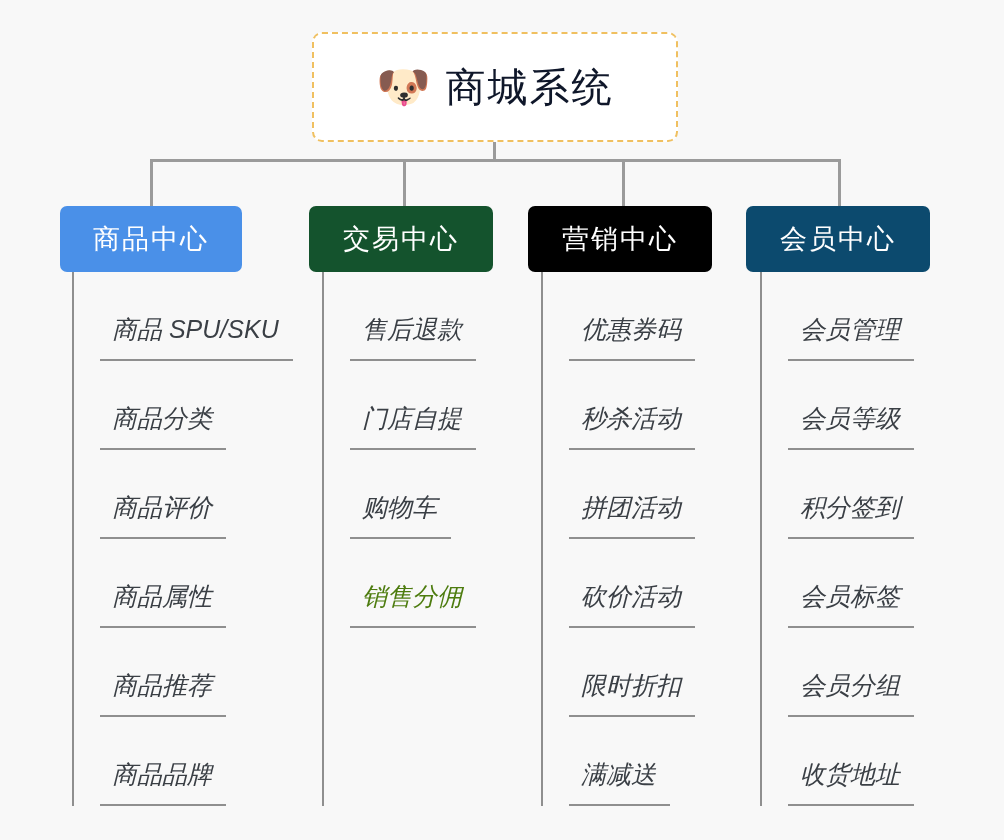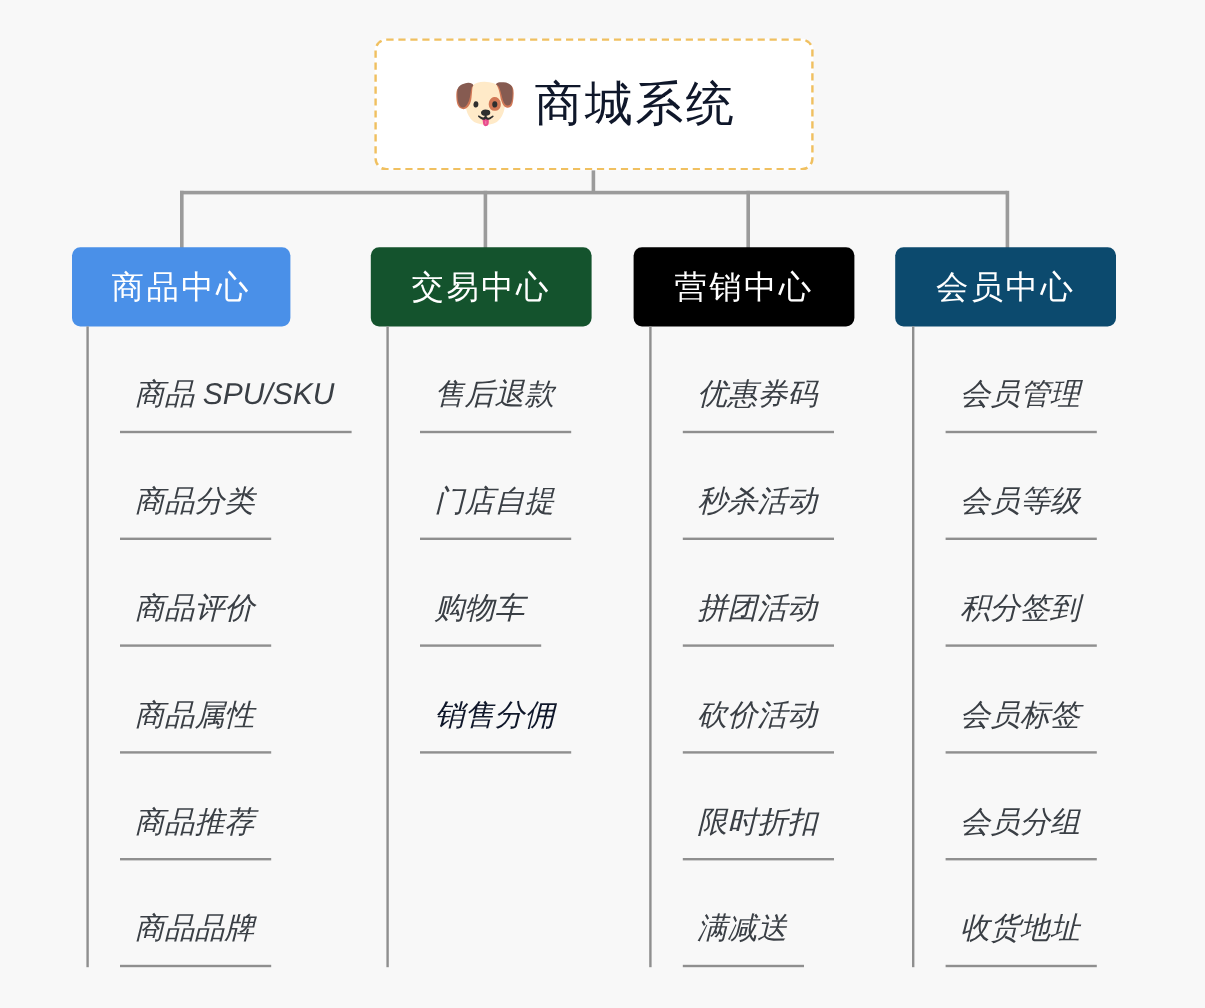--- a/index.html
+++ b/index.html
@@ -168,21 +168,21 @@
         <div class="leaf-item">
           <span class="leaf-label" style="border-bottom-color: rgb(143, 143, 143); color: rgb(58, 63, 69);">售后退款</span>
         </div>
         <div class="leaf-item">
           <span class="leaf-label" style="border-bottom-color: rgb(143, 143, 143); color: rgb(58, 63, 69);">门店自提</span>
         </div>
         <div class="leaf-item">
           <span class="leaf-label" style="border-bottom-color: rgb(143, 143, 143); color: rgb(58, 63, 69);">购物车</span>
         </div>
         <div class="leaf-item">
-          <span class="leaf-label" style="border-bottom-color: rgb(143, 143, 143); color: #0f172a;">销售分佣</span>
+          <span class="leaf-label" style="border-bottom-color: rgb(143, 143, 143); color: #4d7c0f;">销售分佣</span>
         </div>
       </div>
       <div class="conn conn-drop" style="left: 622px; background: rgb(155, 155, 155);"></div>
       <div class="cat-box" style="left: 528px; width: 184px; background: #000000;">
         <span>营销中心</span>
       </div>
       <div class="leaf-col" style="left: 541px;">
         <div class="leaf-rail" style="height: 534px; background: rgb(143, 143, 143);"></div>
         <div class="leaf-item">
           <span class="leaf-label" style="border-bottom-color: rgb(143, 143, 143); color: rgb(58, 63, 69);">优惠券码</span>

